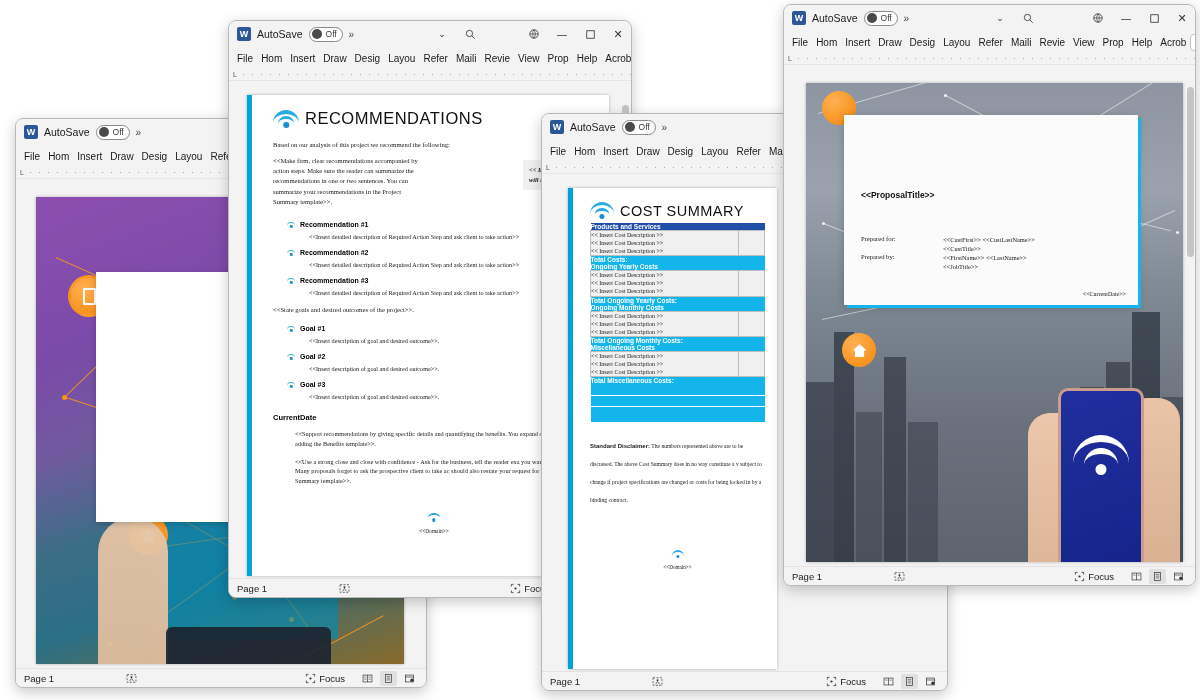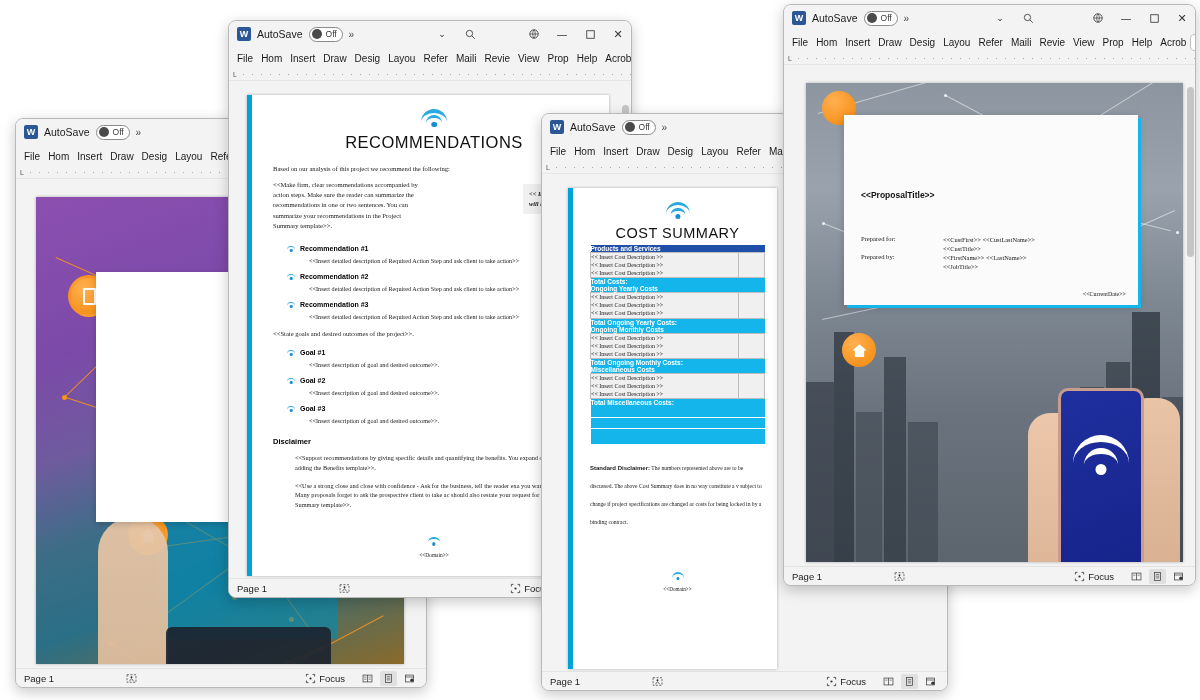--- a/index.html
+++ b/index.html
@@ -117,21 +117,21 @@
 
   .wifi { display:inline-block; position:relative; }
   .wifi i {
     position:absolute; border:solid #29abe2; border-bottom:none;
     border-left:none; border-right:none; border-radius:50% 50% 0 0 / 100% 100% 0 0;
     left:50%; transform:translateX(-50%);
   }
   .wifi .dot { position:absolute; border-radius:50%; background:#1a8fd0; left:50%; transform:translateX(-50%); }
 
   
-  .dochead { display:flex; align-items:center; gap:6px;flex-direction:column; }
+  .dochead { display:flex; align-items:center; gap:6px; }
   .dochead .htext {
     font-family:"Liberation Sans", sans-serif; font-weight:400; letter-spacing:.5px; color:#111;
   }
 
   .serif { font-family:"Liberation Serif", serif; color:#1a1a1a; }
   .bullethead { font-weight:bold; font-size:7px; font-family:"Liberation Sans",sans-serif; }
 
   
   .ctable { width:100%; border-collapse:collapse; }
   .ctable td { padding:0; }
@@ -469,21 +469,21 @@
             <div style="display:flex; gap:5px; align-items:center; margin-left:14px;">
               <span class="wifi" style="width:8px;height:6px;flex:0 0 auto;">
                 <i style="width:8px;height:4px;border-width:1.6px;top:0;"></i>
                 <span class="dot" style="width:2.5px;height:2.5px;bottom:0;"></span>
               </span>
               <span class="bullethead">Goal #3</span>
             </div>
             <div class="serif" style="font-size:6.2px; margin:5px 0 9px 36px;">&lt;&lt;Insert description of goal and desired outcome&gt;&gt;.</div>
           </div>
 
-          <div class="bullethead" style="font-size:7.5px; margin-top:13px;">Disclaimer</div>
+          <div class="bullethead" style="font-size:7.5px; margin-top:13px;">CurrentDate</div>
           <div class="serif" style="font-size:6.3px; line-height:1.55; margin:7px 0 0 22px;">&lt;&lt;Support recommendations by giving specific details and quantifying the benefits.  You expand on the benefits by adding the Benefits template&gt;&gt;.</div>
           <div class="serif" style="font-size:6.3px; line-height:1.55; margin:8px 0 0 22px;">&lt;&lt;Use a strong close and close with confidence - Ask for the business, tell the reader exa you want him or her to do.  Many proposals forget to ask the prospective client to take ac should also restate your request for action in the Project Summary template&gt;&gt;.</div>
 
           <div style="text-align:center; margin-top:22px;">
             <span class="wifi" style="width:13px;height:9px;">
               <i style="width:13px;height:6.5px;border-width:2.4px;top:0;"></i>
               <span class="dot" style="width:3.4px;height:3.4px;bottom:0;"></span>
             </span>
             <div class="serif" style="font-size:5.4px; margin-top:2px;">&lt;&lt;Domain&gt;&gt;</div>
           </div>

